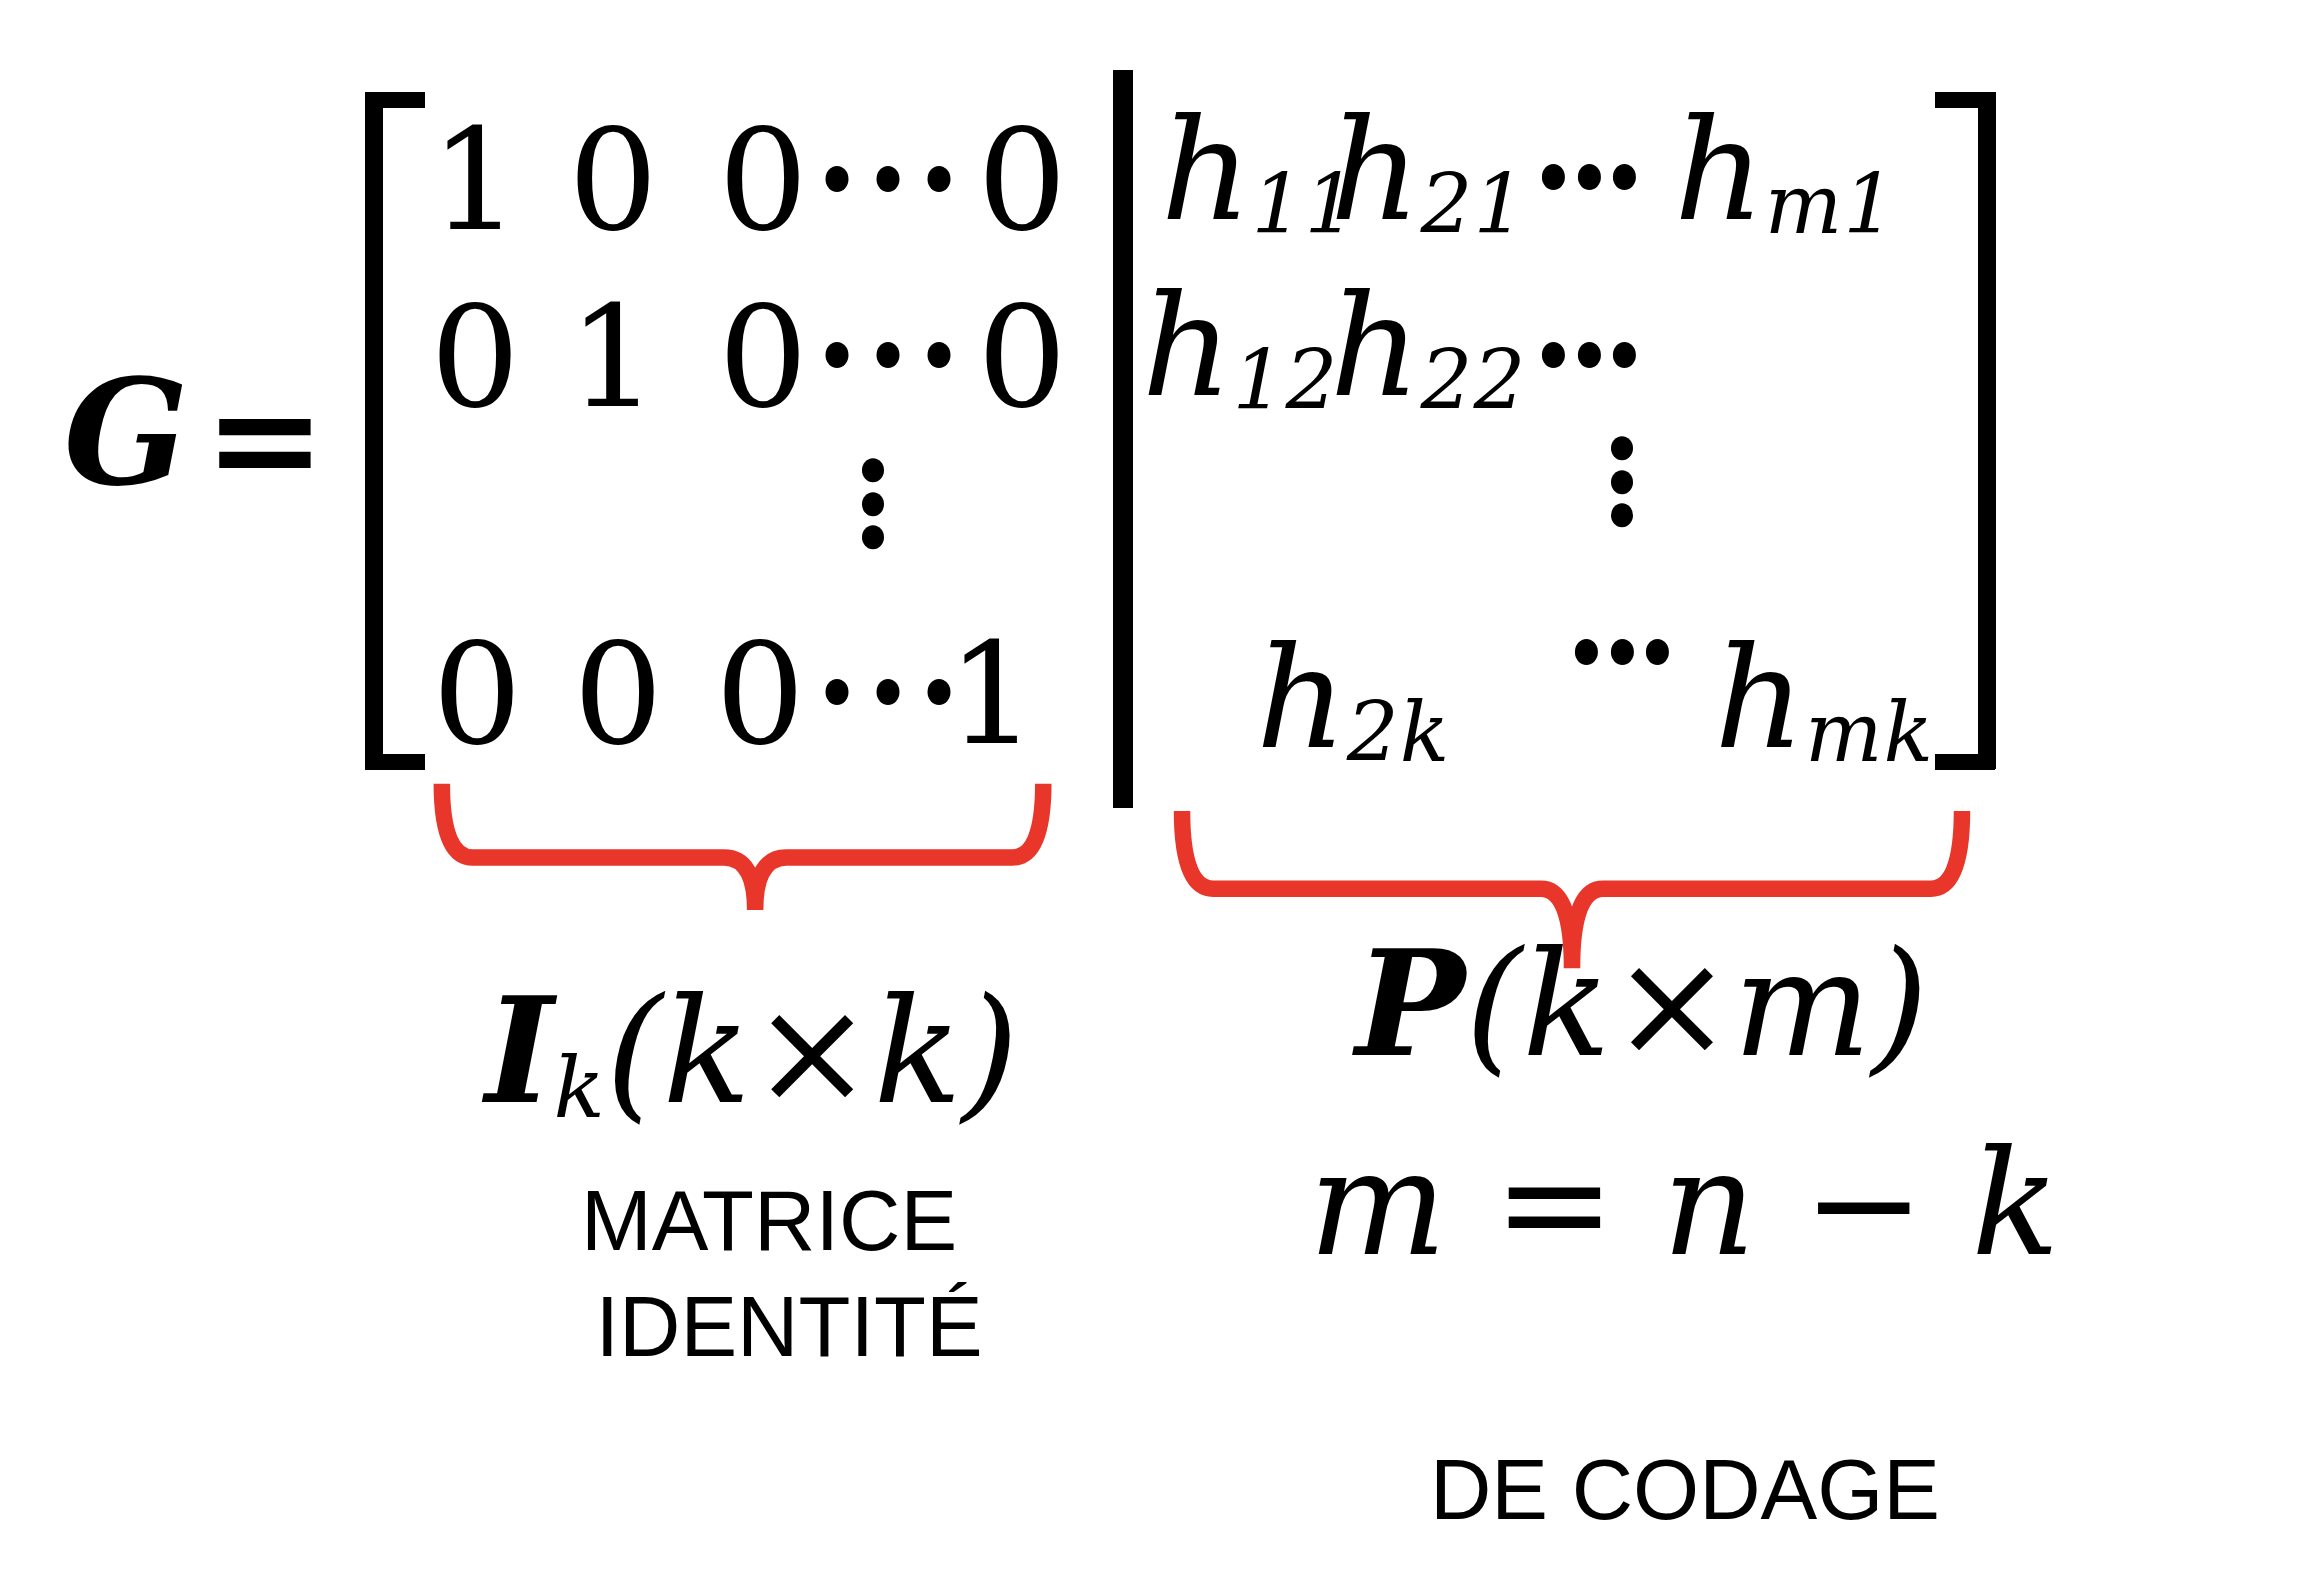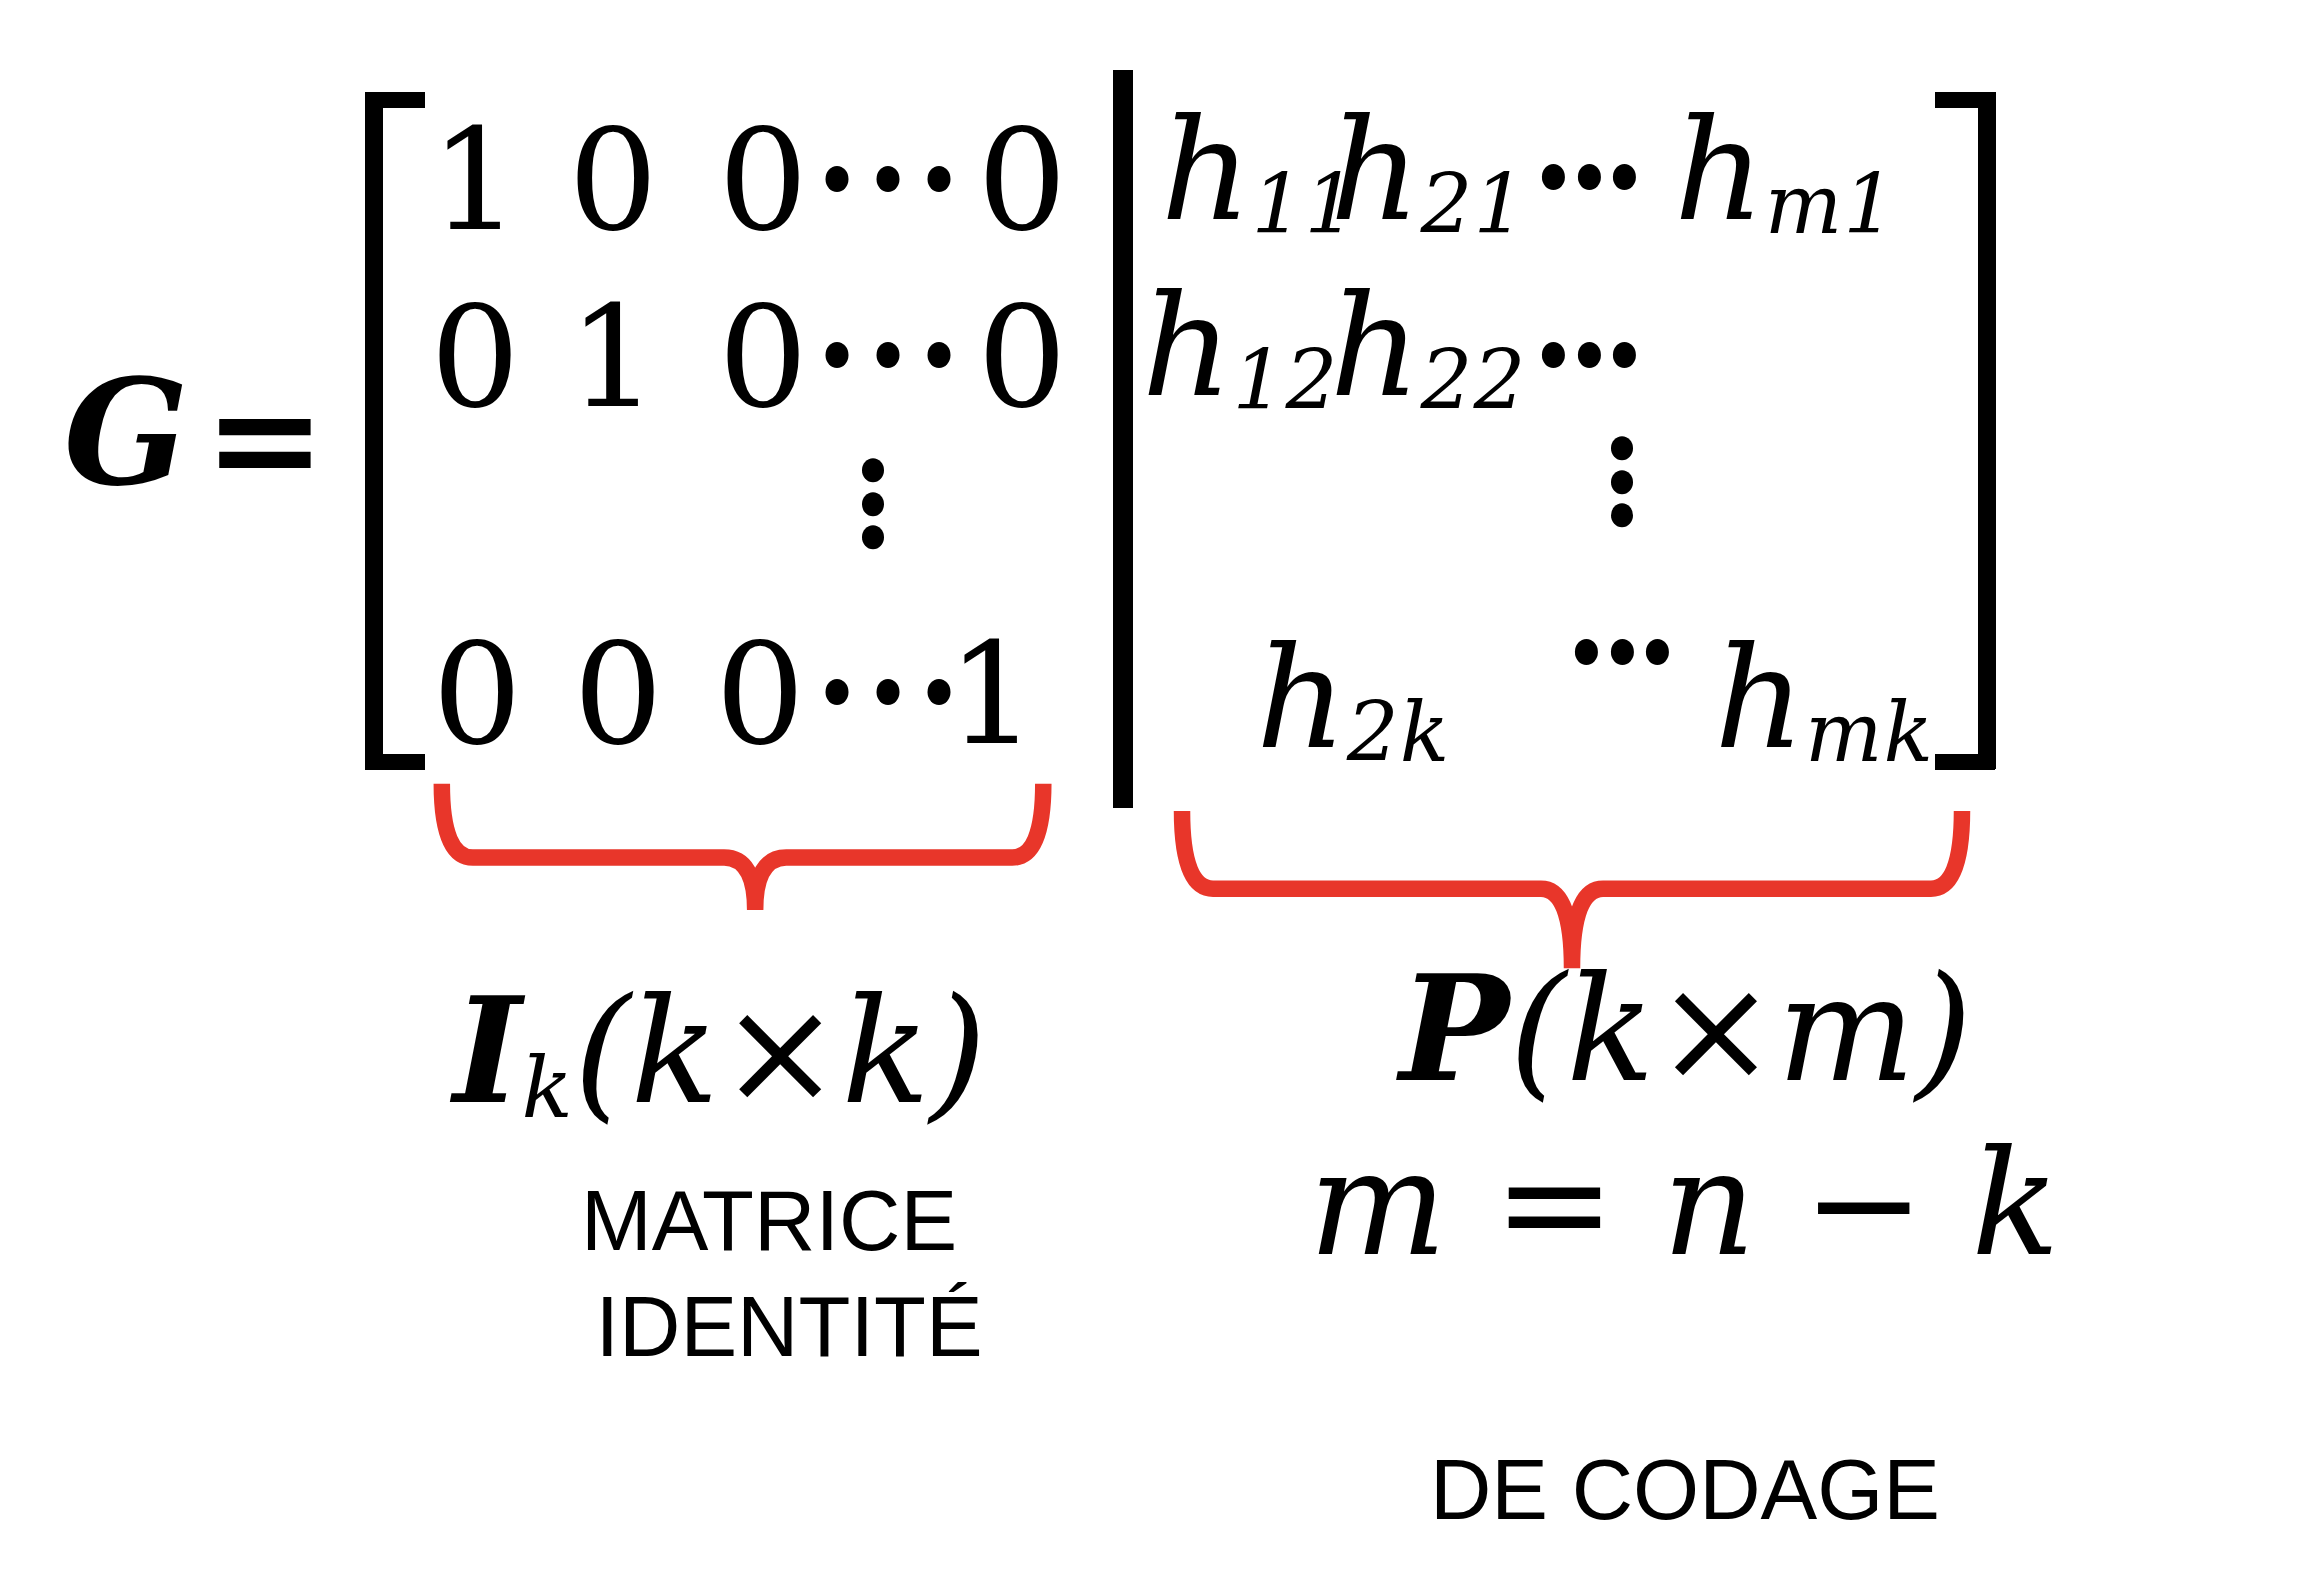--- a/index.html
+++ b/index.html
@@ -112,22 +112,22 @@
       <i class="dot"></i>
       <i class="dot"></i>
     </div>
   <span class="abs ctr math" style="left:1824px;top:701px;"><span>h</span><span class="msub">mk</span></span>
 
   <svg class="overlay" width="2300" height="1591" viewBox="0 0 2370 1640">
     <path d="M455,808 Q455,884 487,884 L746,884 Q778,884 778,938 Q778,884 810,884 L1043,884 Q1075,884 1075,808" fill="none" stroke="#e8362a" stroke-width="17"></path>
     <path d="M1218,836 Q1218,916 1250,916 L1588,916 Q1620,916 1620,998 Q1620,916 1652,916 L1990,916 Q2022,916 2022,836" fill="none" stroke="#e8362a" stroke-width="17"></path>
   </svg>
 
-  <span class="abs ctr math mbig" style="left:720px;top:1054px;"><span class="mbold">I</span><span class="msub">k</span><span>(k×k)</span></span>
+  <span class="abs ctr math mbig" style="left:752px;top:1054px;"><span class="mbold">I</span><span class="msub">k</span><span>(k×k)</span></span>
   <span class="abs ctr caption" style="left:769px;top:1220px;text-align:right;">MATRICE</span>
   <span class="abs ctr caption" style="left:789px;top:1326px;">IDENTITÉ</span>
 
-  <span class="abs ctr math mbig" style="left:1642px;top:1029px;margin-left:44px;"><span class="mbold">P</span><span>(k×m)</span></span>
+  <span class="abs ctr math mbig" style="left:1642px;top:1004px;"><span class="mbold">P</span><span>(k×m)</span></span>
   <span class="abs ctr math mbig" style="left:1684px;top:1203px;">m = n − k</span>
   <span class="abs ctr caption" style="left:1685px;top:1489px;">DE CODAGE</span>
 
 </div>
 
 
 </body></html>

